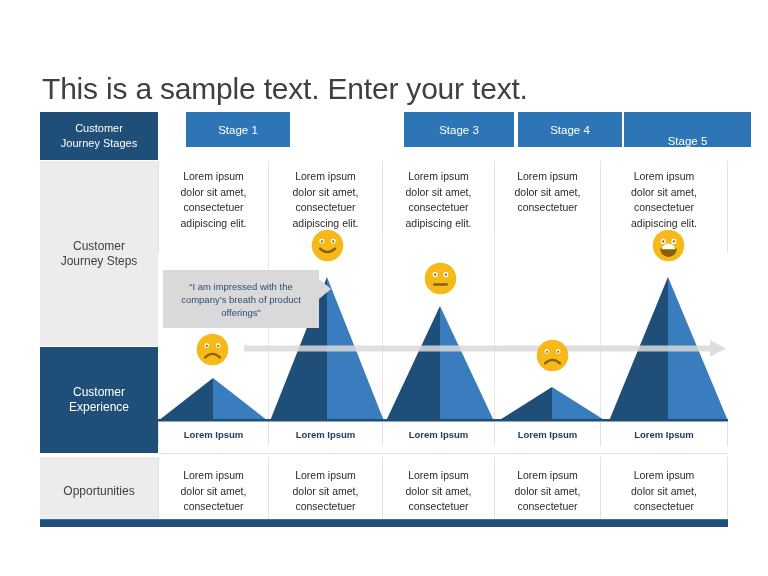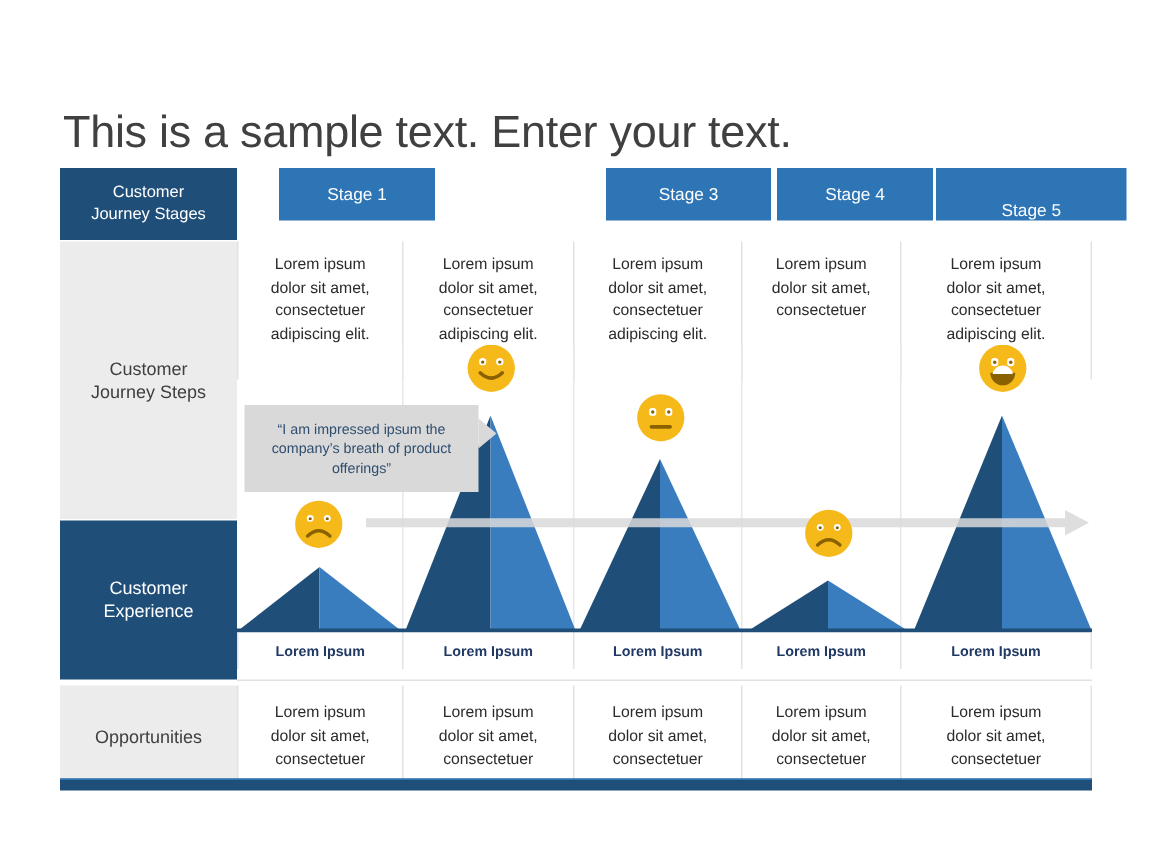--- a/index.html
+++ b/index.html
@@ -391,19 +391,19 @@
     <span>dolor sit amet,</span>
     <span>consectetuer</span>
   </div>
 
 </div>
 
 <div id="callout">
   <div class="box"></div>
   <div class="tail"></div>
   <div class="qtext">
-    <span>“I am impressed ipsum the</span>
+    <span>“I am impressed with the</span>
     <span>company’s breath of product</span>
     <span>offerings”</span>
   </div>
 </div>
 
 <div id="bottom-bar"></div>
 
 </body></html>

